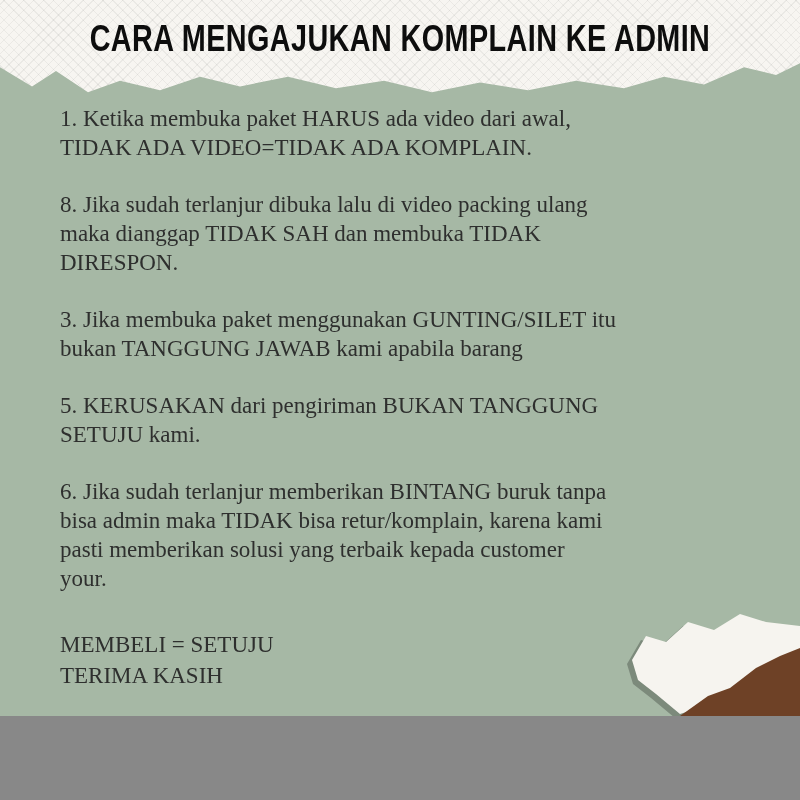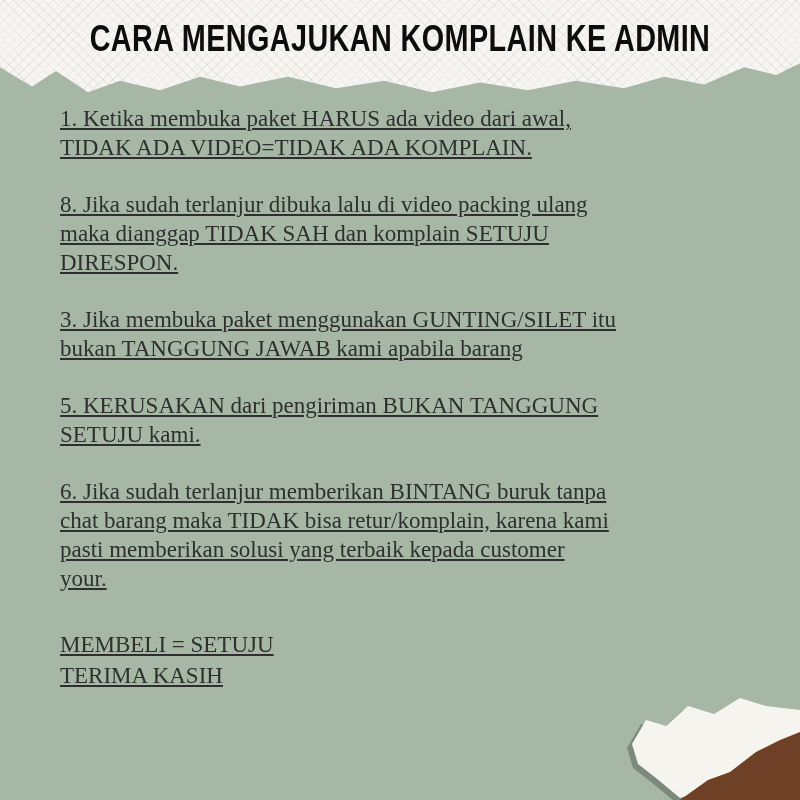--- a/index.html
+++ b/index.html
@@ -1,19 +1,19 @@
 <!DOCTYPE html>
 <html><head>
 <meta charset="utf-8">
 <style>
   html, body { margin: 0; padding: 0; background: #888; }
   .poster {
     position: relative;
     width: 800px;
-    height: 800px;
+    height: 716px;
     overflow: hidden;
     background: #a6b8a5;
     font-family: "Liberation Serif", serif;
   }
 
   
   .paper-top {
     position: absolute;
     top: 0; left: 0; right: 0;
     height: 96px;
@@ -44,21 +44,21 @@
 
   
   .body-text {
     position: absolute;
     top: 104px; left: 60px;
     width: 740px;
     font-size: 23px;
     line-height: 29px;
     color: #2e2f2e;
   }
-  .para { margin: 0 12px 28px 0; text-decoration: underline; }
+  .para { margin: 0 12px 28px 0; }
   .ln { display: block; }
   .footer-block { margin-top: 36px; font-size: 23px; line-height: 31px; }
 
   
   .corner-svg {
     position: absolute;
     right: 0; bottom: 0;
     width: 220px; height: 160px;
   }
   .scrap-text {
@@ -77,38 +77,38 @@
 
   <div class="body-text">
 
     <p class="para">
       <span class="ln">1. Ketika membuka paket HARUS ada video dari awal,</span>
       <span class="ln">TIDAK ADA VIDEO=TIDAK ADA KOMPLAIN.</span>
     </p>
 
     <p class="para">
       <span class="ln">8. Jika sudah terlanjur dibuka lalu di video packing ulang</span>
-      <span class="ln">maka dianggap TIDAK SAH dan komplain SETUJU</span>
+      <span class="ln">maka dianggap TIDAK SAH dan membuka TIDAK</span>
       <span class="ln">DIRESPON.</span>
     </p>
 
     <p class="para">
       <span class="ln">3. Jika membuka paket menggunakan GUNTING/SILET itu</span>
       <span class="ln">bukan TANGGUNG JAWAB kami apabila barang</span>
     </p>
 
 
     <p class="para">
       <span class="ln">5. KERUSAKAN dari pengiriman BUKAN TANGGUNG</span>
       <span class="ln">SETUJU kami.</span>
     </p>
 
     <p class="para">
       <span class="ln">6. Jika sudah terlanjur memberikan BINTANG buruk tanpa</span>
-      <span class="ln">chat barang maka TIDAK bisa retur/komplain, karena kami</span>
+      <span class="ln">bisa admin maka TIDAK bisa retur/komplain, karena kami</span>
       <span class="ln">pasti memberikan solusi yang terbaik kepada customer</span>
       <span class="ln">your.</span>
     </p>
 
     <p class="para footer-block">
       <span class="ln">MEMBELI = SETUJU</span>
       <span class="ln">TERIMA KASIH</span>
     </p>
   </div>
 

